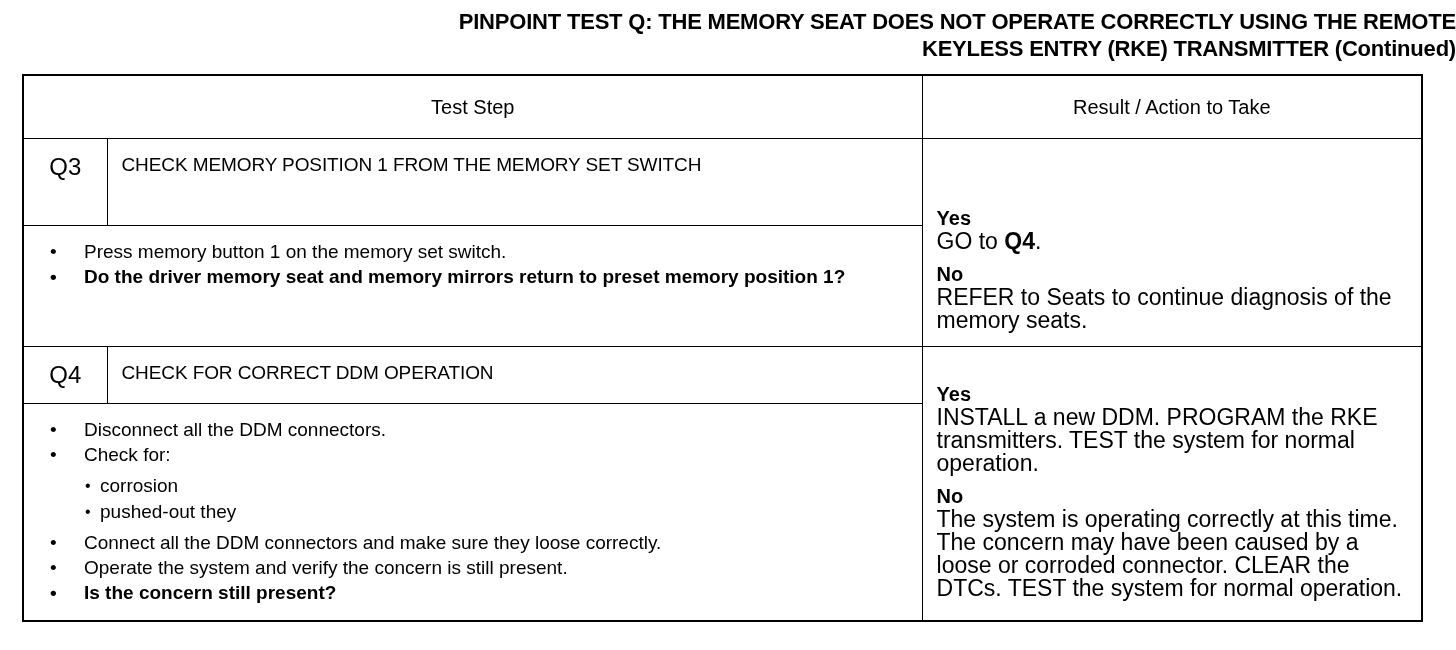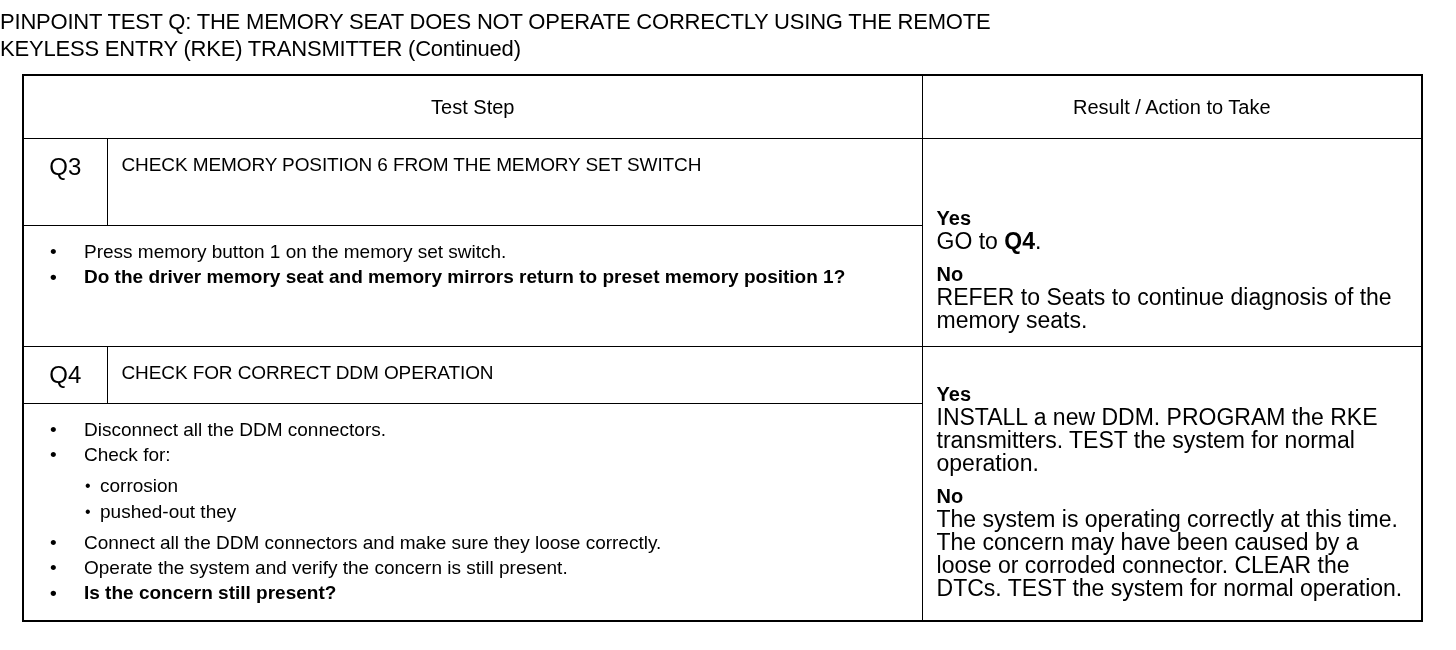--- a/index.html
+++ b/index.html
@@ -21,22 +21,22 @@
     height: 650px;
     background: #ffffff;
   }
 
   
   .doc-title {
     position: absolute;
     left: 0;
     top: 8px;
     width: 1456px;
-    text-align: left;
-    font-weight: normal;
+    text-align: right;
+    font-weight: bold;
     font-size: 22px;
     line-height: 27px;
     letter-spacing: -0.2px;
   }
   .doc-title .line { display: block; }
 
   
   .pinpoint-table {
     position: absolute;
     left: 22px;
@@ -176,21 +176,21 @@
     </colgroup>
     <tbody>
 
       <tr>
         <td class="thead-cell" colspan="2">Test Step</td>
         <td class="thead-cell">Result / Action to Take</td>
       </tr>
 
       <tr>
         <td class="step-id">Q3</td>
-        <td class="step-title">CHECK MEMORY POSITION 6 FROM THE MEMORY SET SWITCH</td>
+        <td class="step-title">CHECK MEMORY POSITION 1 FROM THE MEMORY SET SWITCH</td>
         <td class="result-cell" rowspan="2">
           <div class="spacer-top"></div>
           <div class="res-block">
             <span class="res-label">Yes</span>
             <span class="res-text"><span>GO to </span><b>Q4</b><span>.</span></span>
           </div>
           <div class="res-block">
             <span class="res-label">No</span>
             <span class="res-text">REFER to Seats to continue diagnosis of the memory seats.</span>
           </div>

